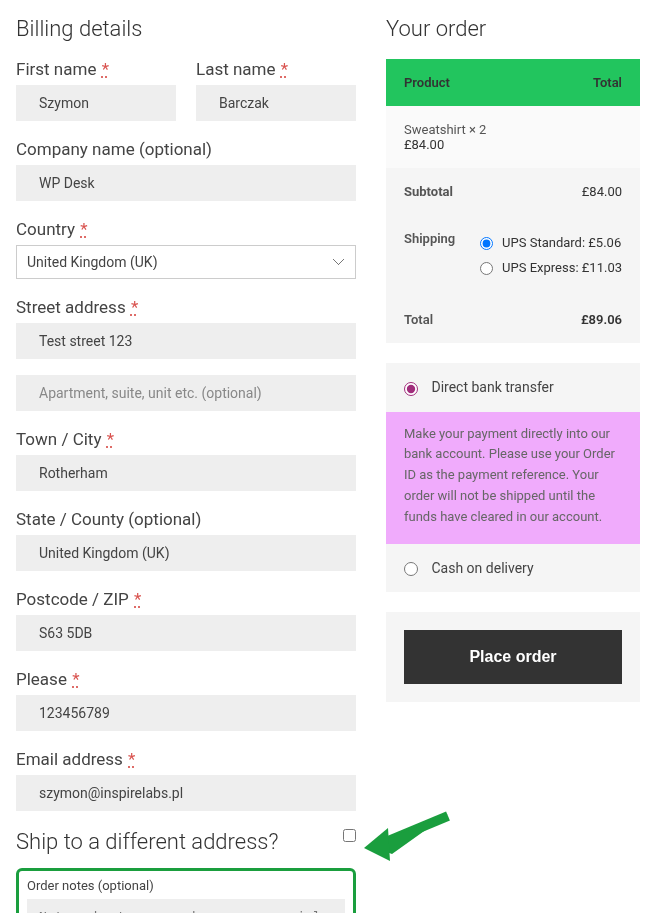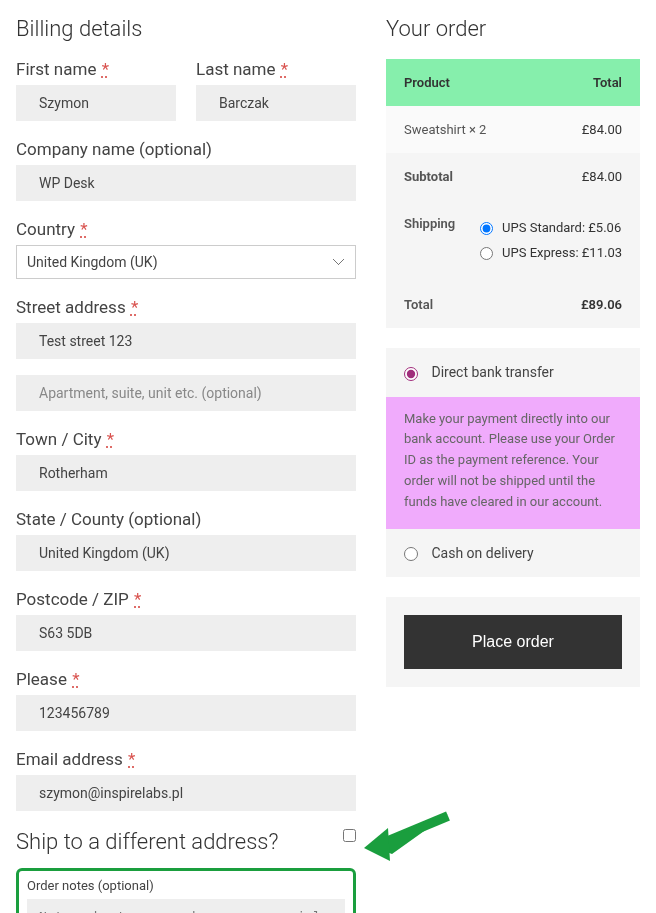--- a/index.html
+++ b/index.html
@@ -87,24 +87,24 @@
     height: 60px;
   }
 
   
   .order-box { background: #f5f5f5; padding: 0; margin-bottom: 20px; }
   .order-row {
     display: flex; justify-content: space-between;
     padding: 16px 18px;
     font-size: 13px;
   }
-  .order-row.alt { background: #fafafa; }
+  .order-row.alt { background: #fafafa; flex-direction: column; }
   .order-row .label { color: #555; }
   .order-row .val { color: #333; }
-  .order-row.head { background: #86efac; font-weight: 600; gap: 36px; }
+  .order-row.head { background: #22c55e; font-weight: 600; gap: 36px; }
   .ship-options { line-height: 1.9; }
   .ship-opt { display: block; }
   .ship-opt input { vertical-align: middle; margin-right: 6px; }
 
   .payment { background: #f5f5f5; padding: 0; margin-bottom: 20px; }
   .pay-opt { padding: 16px 18px; }
   .pay-opt label { font-size: 14px; color: #444; cursor: pointer; }
   .pay-opt input[type="radio"] {
     vertical-align: middle; margin-right: 10px;
     accent-color: #a02d7b;
@@ -120,21 +120,21 @@
   .pay-second-radio { accent-color: #666 !important; }
 
   .place-wrap { background: #f5f5f5; padding: 18px; }
   .place-btn {
     width: 100%;
     background: #333;
     color: #fff;
     border: none;
     padding: 18px;
     font-size: 16px;
-    font-weight: 400;
+    font-weight: 700;
     cursor: pointer;
   }
 
   .arrow-svg {
     position: absolute;
     left: 358px;
     top: 806px;
     pointer-events: none;
   }
 </style>

